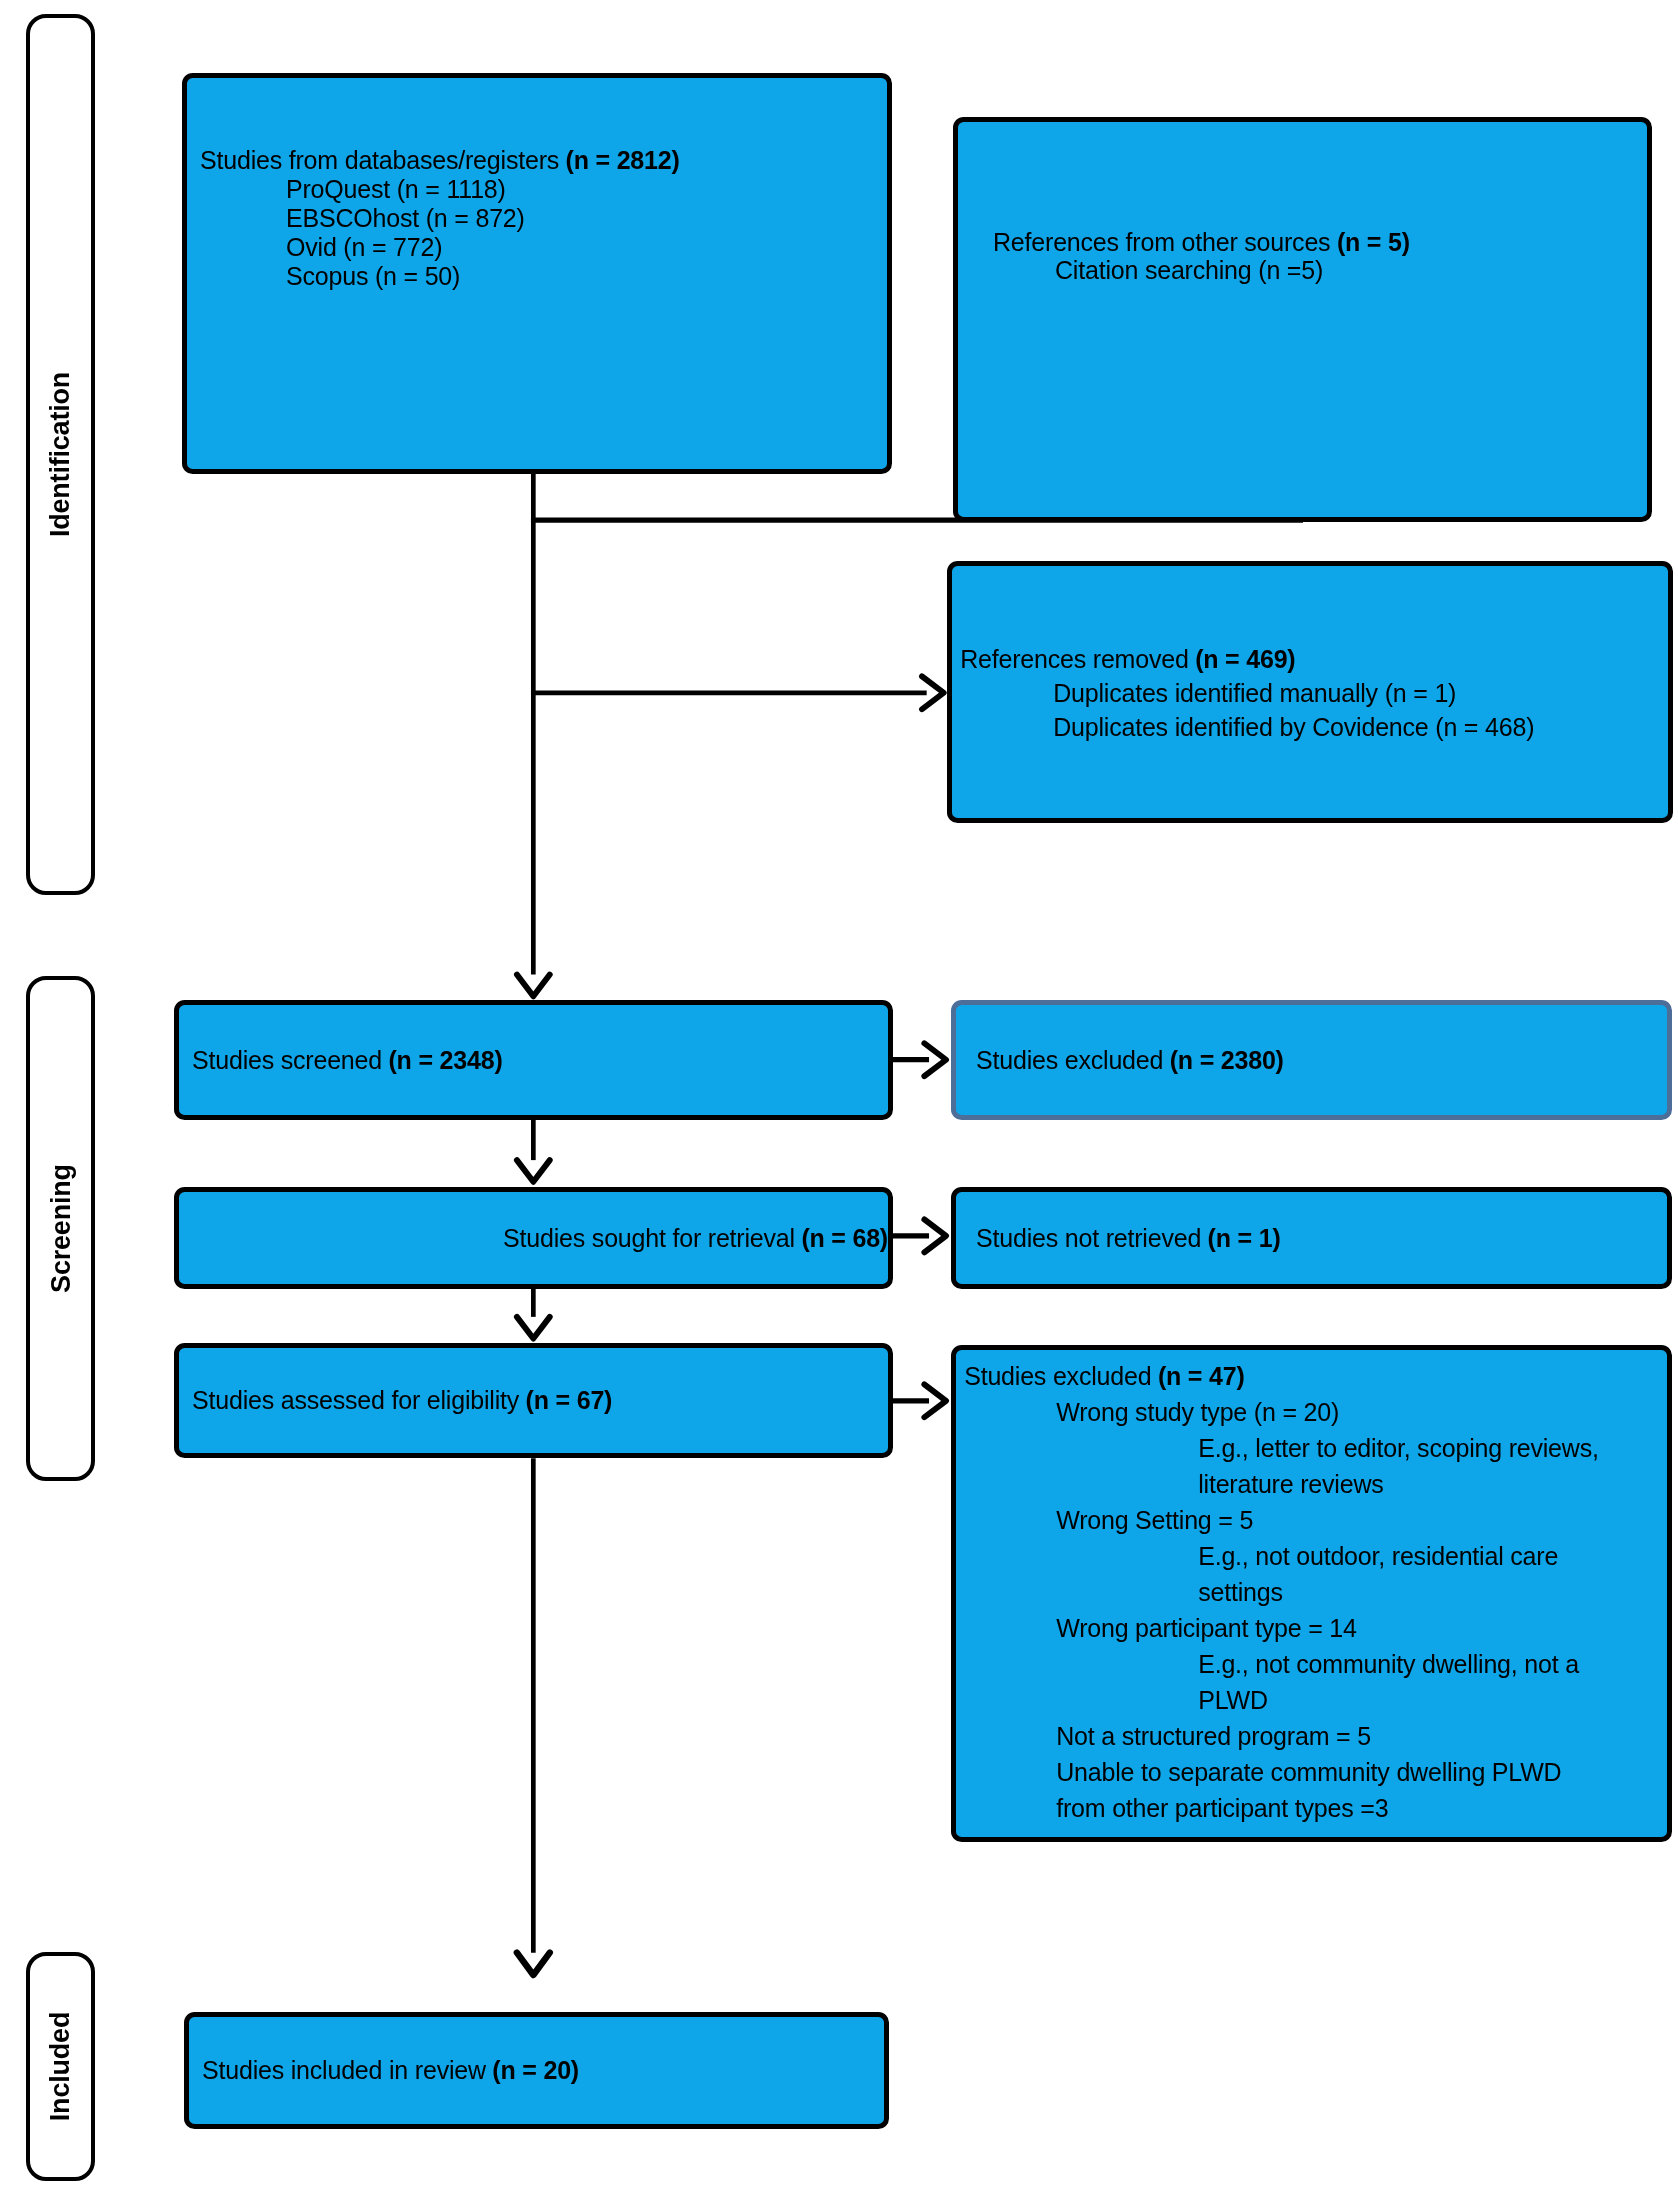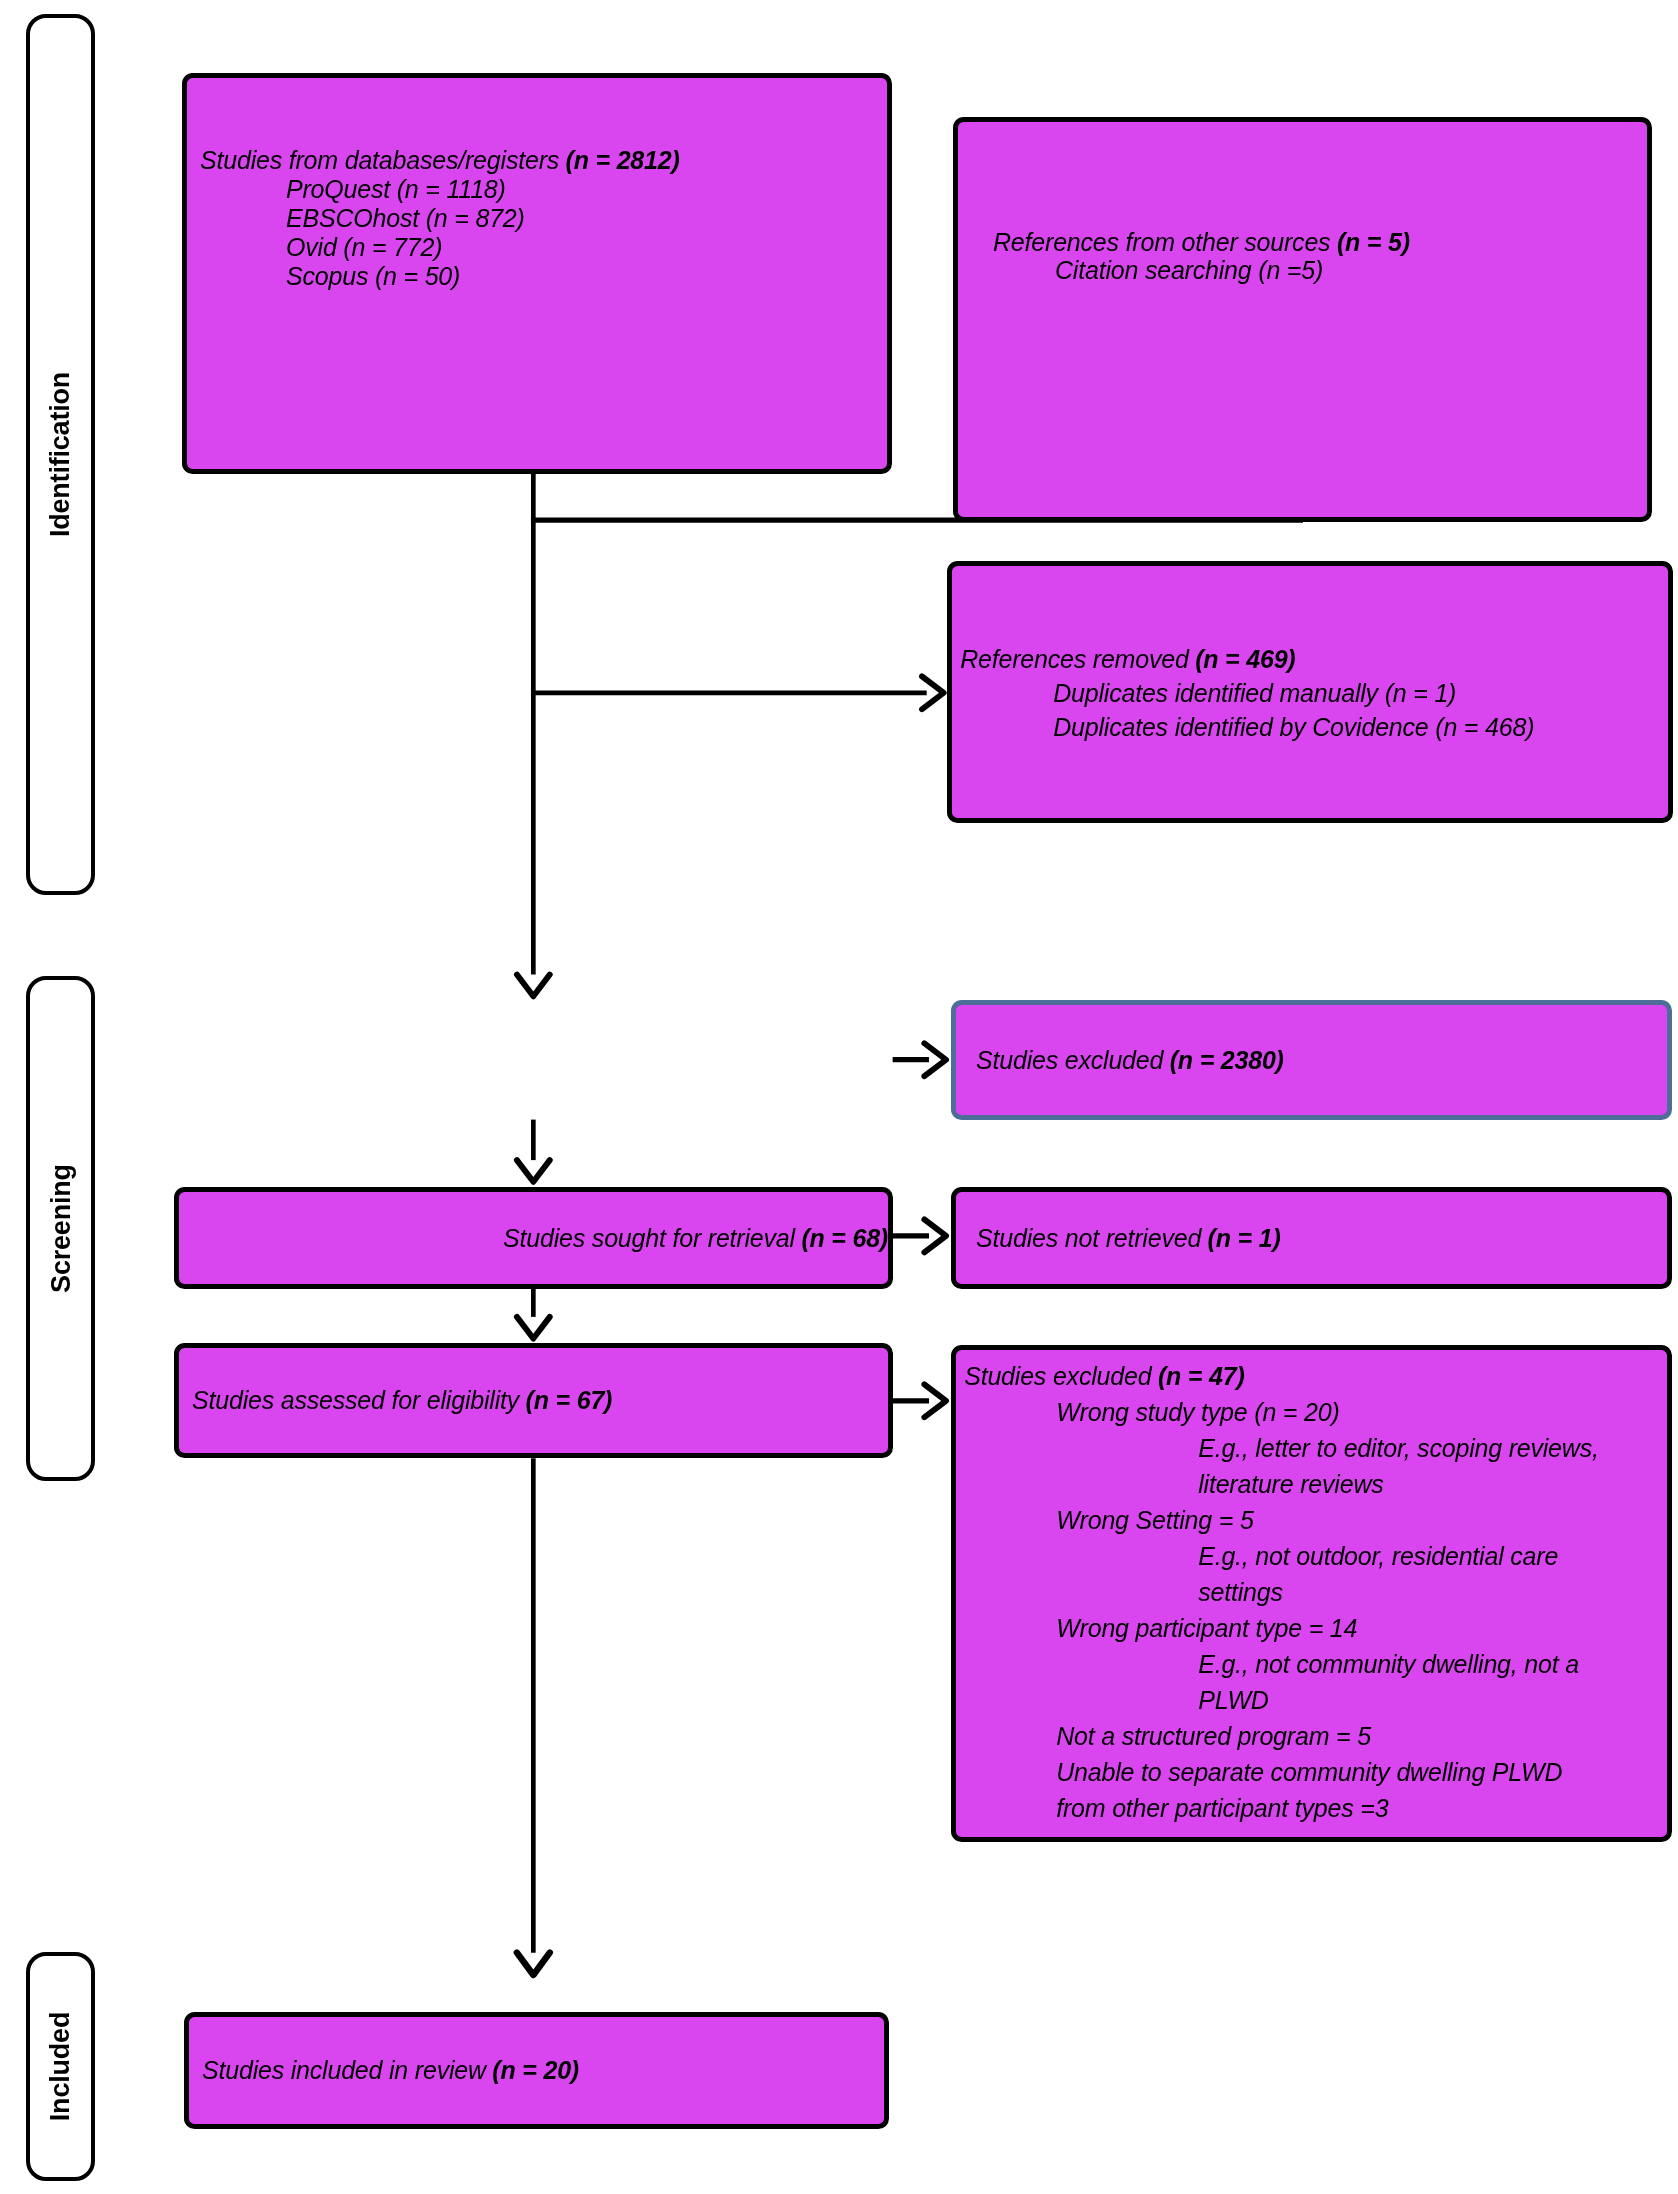--- a/index.html
+++ b/index.html
@@ -8,24 +8,23 @@
     width:1679px;height:2194px;
     background:#ffffff;
     font-family:"Liberation Sans", sans-serif;
     color:#000;
     letter-spacing:-0.2px;
   }
   svg.connectors{position:absolute;left:0;top:0;width:1679px;height:2194px;}
   .box{
     position:absolute;
     box-sizing:border-box;
-    background:#d946ef;
+    background:#0ea5e9;
     border:5.3px solid #000;
     border-radius:10.6px;
-    font-style:italic;
   }
   .box.blue{border:5.9px solid #4d6e99;}
   .vlabel{
     position:absolute;
     box-sizing:border-box;
     border:4.7px solid #000;
     border-radius:20px;
     background:#fff;
     display:flex;align-items:center;justify-content:center;
   }
@@ -125,20 +124,23 @@
   <div class="box" id="box-removed" style="left:947px;top:561px;width:726px;height:262px;">
     <div class="box-text">
       <div class="line"><span>References removed</span><span class="count">(n = 469)</span></div>
       <div>
           <div class="line indent-1">Duplicates identified manually (n = 1)</div>
           <div class="line indent-1">Duplicates identified by Covidence (n = 468)</div>
         </div>
     </div>
   </div>
 
+  <div class="box centered single" id="box-screened" style="left:174px;top:1000px;width:719px;height:120px;">
+    <div class="box-text line"><span>Studies screened</span><span class="count">(n = 2348)</span></div>
+  </div>
 
   <div class="box blue centered single-right" id="box-excl-screen" style="left:951px;top:1000px;width:721px;height:120px;">
     <div class="box-text line"><span>Studies excluded</span><span class="count">(n = 2380)</span></div>
   </div>
 
   <div class="box centered single" id="box-sought" style="left:174px;top:1187px;width:719px;height:102px;justify-content:flex-end;">
     <div class="box-text line"><span>Studies sought for retrieval</span><span class="count">(n = 68)</span></div>
   </div>
 
   <div class="box centered single-right" id="box-notret" style="left:951px;top:1187px;width:721px;height:102px;">

